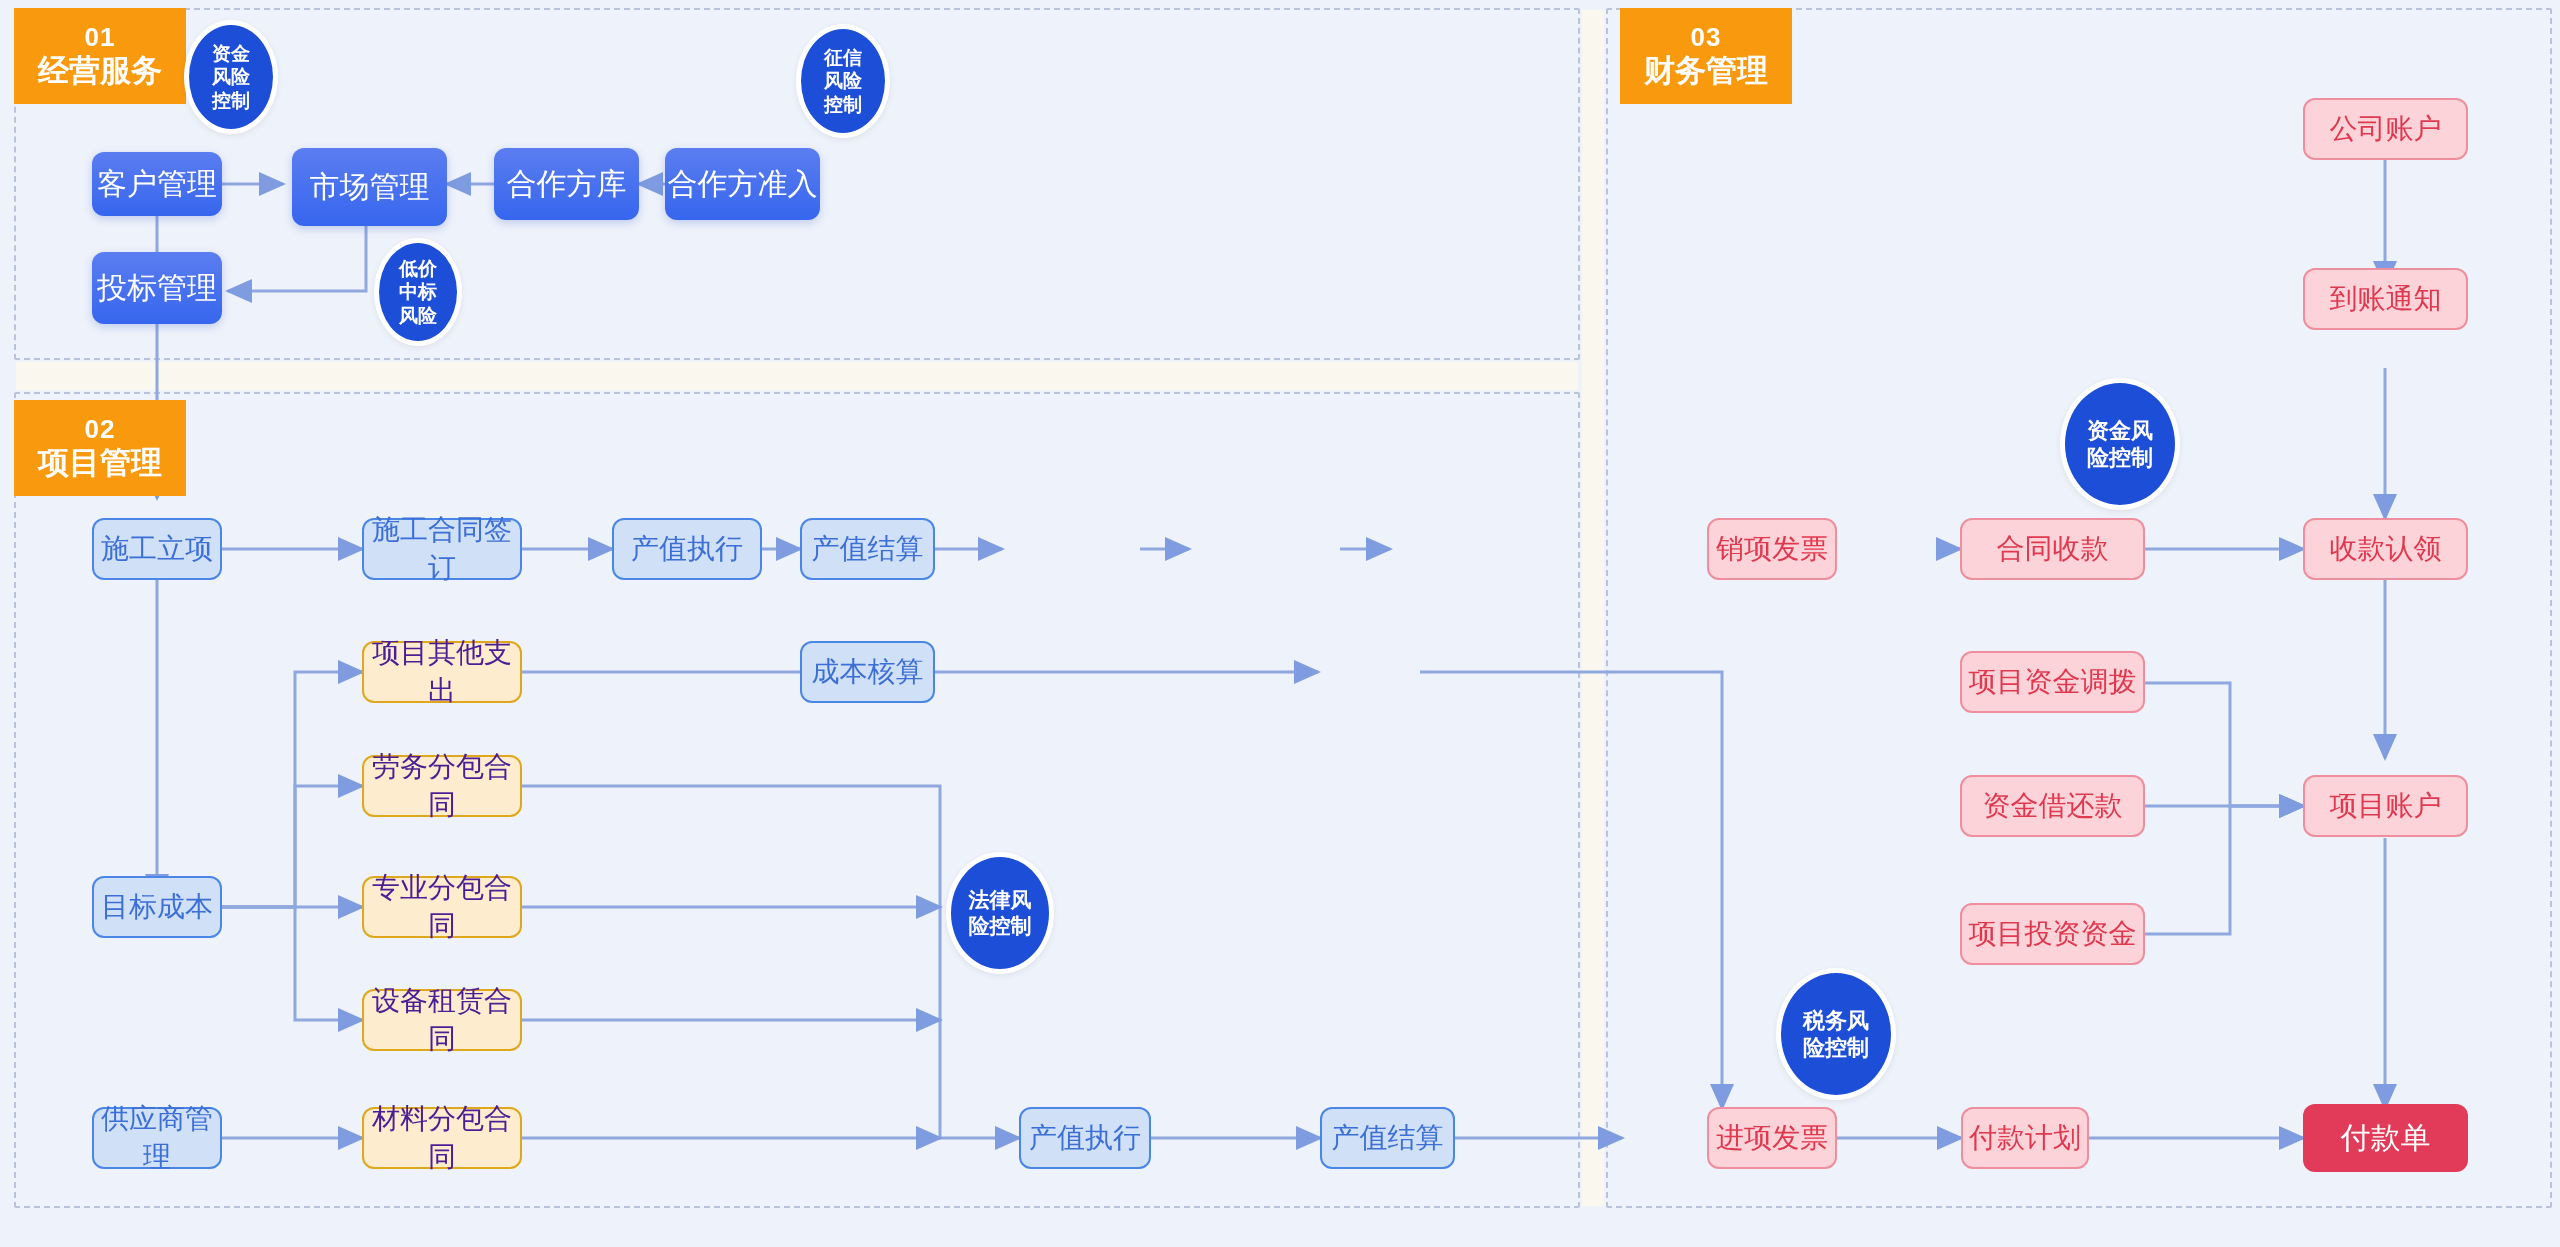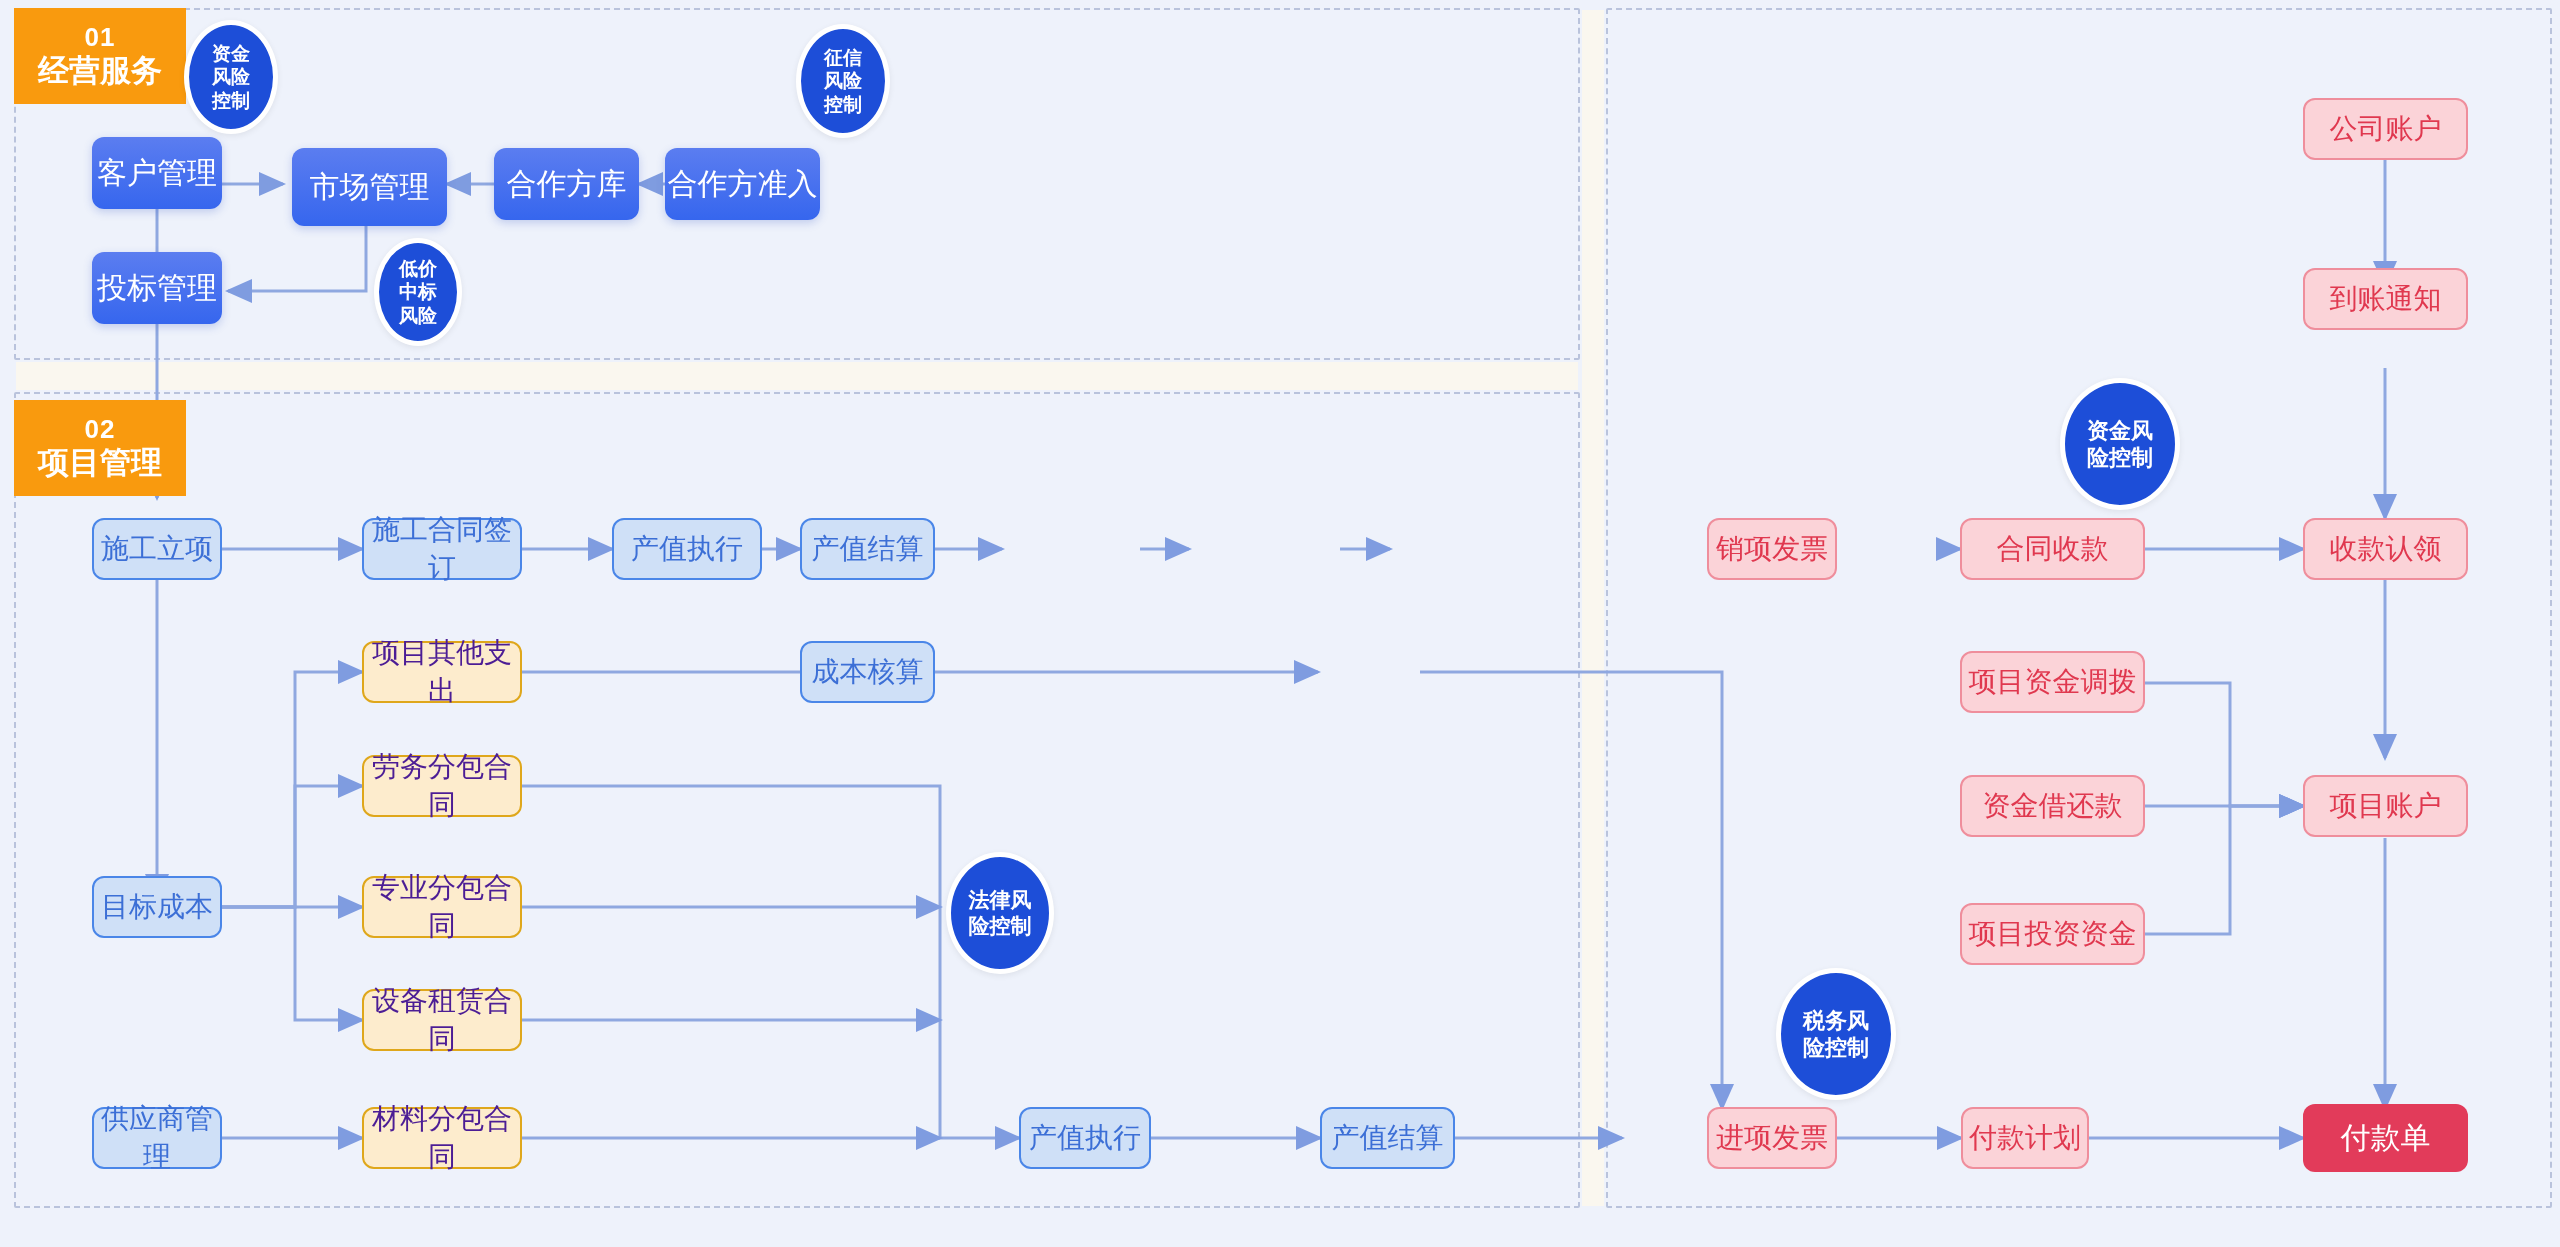--- a/index.html
+++ b/index.html
@@ -47,20 +47,24 @@
   <div class="gap" style="left:16px;top:362px;width:1562px;height:28px;"></div>
   <div class="gap" style="left:1582px;top:10px;width:22px;height:1196px;"></div>
 
   <div class="sec-tag" style="left:14px;top:8px;width:172px;height:96px;">
     <div class="sec-num">01</div>
     <div class="sec-name">经营服务</div>
   </div>
   <div class="sec-tag" style="left:14px;top:400px;width:172px;height:96px;">
     <div class="sec-num">02</div>
     <div class="sec-name">项目管理</div>
+  </div>
+  <div class="sec-tag" style="left:1620px;top:8px;width:172px;height:96px;">
+    <div class="sec-num">03</div>
+    <div class="sec-name">财务管理</div>
   </div>
 
   <svg class="links" viewBox="0 0 2560 1247">
     <defs>
       <marker id="ah" markerWidth="9" markerHeight="8" refX="8" refY="4" orient="auto" markerUnits="strokeWidth">
         <path d="M0,0 L9,4 L0,8 z" fill="#7f9ce0"></path>
       </marker>
     </defs>
     <g fill="none" stroke="#8fa8e0" stroke-width="3" marker-end="url(#ah)">
 
@@ -106,21 +110,21 @@
       <path d="M1936,549 L1960,549"></path>
       <path d="M2141,549 L2303,549"></path>
       <path d="M2385,578 L2385,758"></path>
       <path d="M2141,683 L2230,683 L2230,806 L2303,806"></path>
       <path d="M2141,806 L2303,806"></path>
       <path d="M2141,934 L2230,934 L2230,806 L2303,806"></path>
       <path d="M2385,838 L2385,1108"></path>
     </g>
   </svg>
 
-  <div class="node n-blue" style="left:92px;top:137px;width:130px;height:72px;">
+  <div class="node n-blue" style="left:92px;top:152px;width:130px;height:64px;">
     <span>客户管理</span>
     </div>
   <div class="node n-blue" style="left:292px;top:148px;width:155px;height:78px;">
     <span>市场管理</span>
     </div>
   <div class="node n-blue" style="left:494px;top:148px;width:145px;height:72px;">
     <span>合作方库</span>
     </div>
   <div class="node n-blue" style="left:665px;top:148px;width:155px;height:72px;">
     <span>合作方准入</span>

